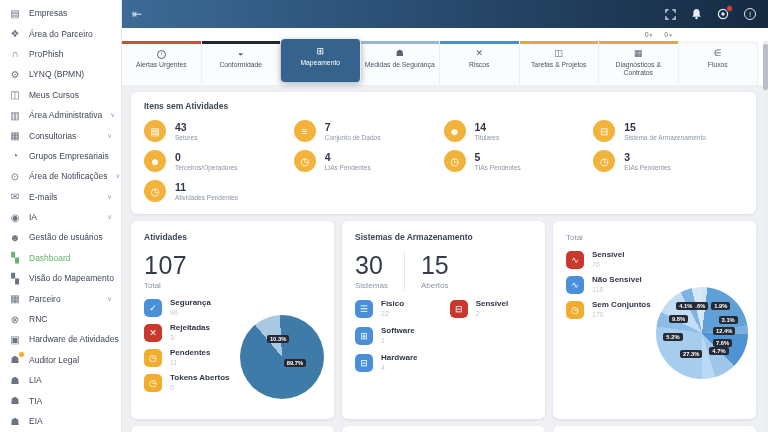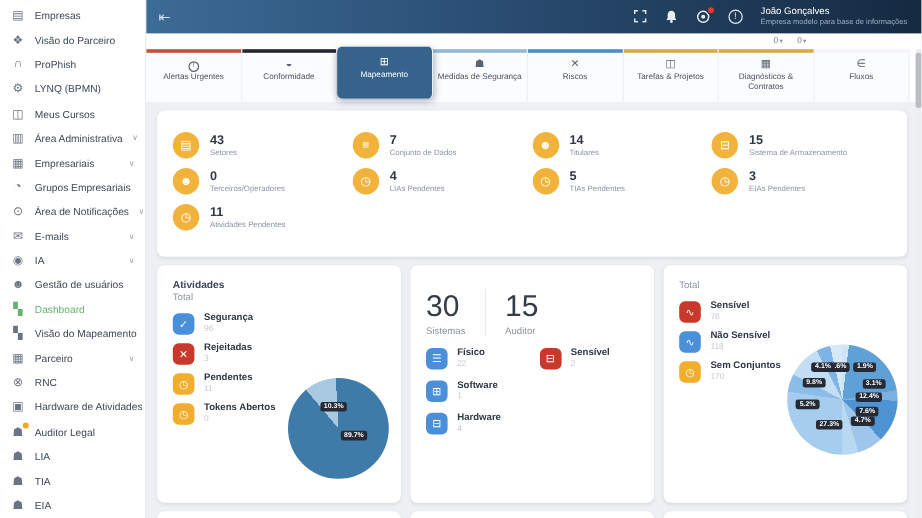--- a/index.html
+++ b/index.html
@@ -90,42 +90,42 @@
 
 <div class="app">
 
   <nav class="sidebar">
     <div class="s-item">
         <span class="ico">▤</span>
         <span>Empresas</span>
       </div>
     <div class="s-item">
         <span class="ico">❖</span>
-        <span>Visão do Parceiro</span>
+        <span>Área do Parceiro</span>
       </div>
     <div class="s-item">
         <span class="ico">∩</span>
         <span>ProPhish</span>
       </div>
     <div class="s-item">
         <span class="ico">⚙</span>
         <span>LYNQ (BPMN)</span>
       </div>
     <div class="s-item">
         <span class="ico">◫</span>
         <span>Meus Cursos</span>
       </div>
     <div class="s-item">
         <span class="ico">▥</span>
         <span>Área Administrativa</span>
         <span class="chev">∨</span>
       </div>
     <div class="s-item">
         <span class="ico">▦</span>
-        <span>Empresariais</span>
+        <span>Consultorias</span>
         <span class="chev">∨</span>
       </div>
     <div class="s-item">
         <span class="ico">◔</span>
         <span>Grupos Empresariais</span>
       </div>
     <div class="s-item">
         <span class="ico">⊙</span>
         <span>Área de Notificações</span>
         <span class="chev">∨</span>
@@ -201,24 +201,20 @@
             </svg>
         </span>
         <span class="t-ico-btn">
           <svg width="12" height="12" viewBox="0 0 12 12">
               <circle cx="6" cy="6" r="4.6" stroke="#e8eef5" fill="none" stroke-width="1.2"></circle>
               <circle cx="6" cy="6" r="1.7" fill="#e8eef5"></circle>
             </svg>
           <span class="n-badge"></span>
         </span>
         <span class="info-circle">!</span>
-        <div class="user">
-          <div class="user-name">João Gonçalves</div>
-          <div class="user-sub">Empresa modelo para base de informações</div>
-        </div>
       </div>
     </header>
 
     <div class="subbar">
       <span class="chip">
           <span>0</span>
           <span class="caret">▾</span>
         </span>
       <span class="chip">
           <span>0</span>
@@ -265,20 +261,21 @@
       <div class="tab">
         <span class="strip" style="background: rgb(245, 246, 248);"></span>
         <span class="t-ico">∈</span>
         <span class="t-label">Fluxos</span>
       </div>
     </div>
 
     <div class="content">
 
       <section class="panel" id="itens-panel">
+        <div class="panel-title">Itens sem Atividades</div>
         <div class="stats-grid">
           <div class="stat">
               <span class="stat-ico">▤</span>
               <span>
                 <div class="stat-val">43</div>
                 <div class="stat-label">Setores</div>
               </span>
             </div>
           <div class="stat">
               <span class="stat-ico">≡</span>
@@ -336,20 +333,21 @@
                 <div class="stat-label">Atividades Pendentes</div>
               </span>
             </div>
         </div>
       </section>
 
       <div class="cards-row">
 
         <section class="panel card">
           <div class="panel-title">Atividades</div>
+          <div class="big">107</div>
           <div class="big-label">Total</div>
           <div class="list">
             <div class="li">
                 <span class="li-ico bg-blue">✓</span>
                 <span>
                   <div class="li-label">Segurança</div>
                   <div class="li-num">96</div>
                 </span>
               </div>
             <div class="li">
@@ -374,28 +372,29 @@
                 </span>
               </div>
           </div>
           <div class="pie" id="pie-ativ">
             <span class="pchip" style="left:32%;top:24%;">10.3%</span>
             <span class="pchip" style="left:52%;top:52%;">89.7%</span>
           </div>
         </section>
 
         <section class="panel card">
+          <div class="panel-title">Sistemas de Armazenamento</div>
           <div class="duo">
             <div class="duo-item">
                 <div class="duo-val">30</div>
                 <div class="duo-label">Sistemas</div>
               </div>
             <div class="duo-item">
                 <div class="duo-val">15</div>
-                <div class="duo-label">Auditor</div>
+                <div class="duo-label">Abertos</div>
               </div>
           </div>
           <div class="grid-list">
             <div class="li">
                 <span class="li-ico bg-blue">☰</span>
                 <span>
                   <div class="li-label">Físico</div>
                   <div class="li-num">22</div>
                 </span>
               </div>

